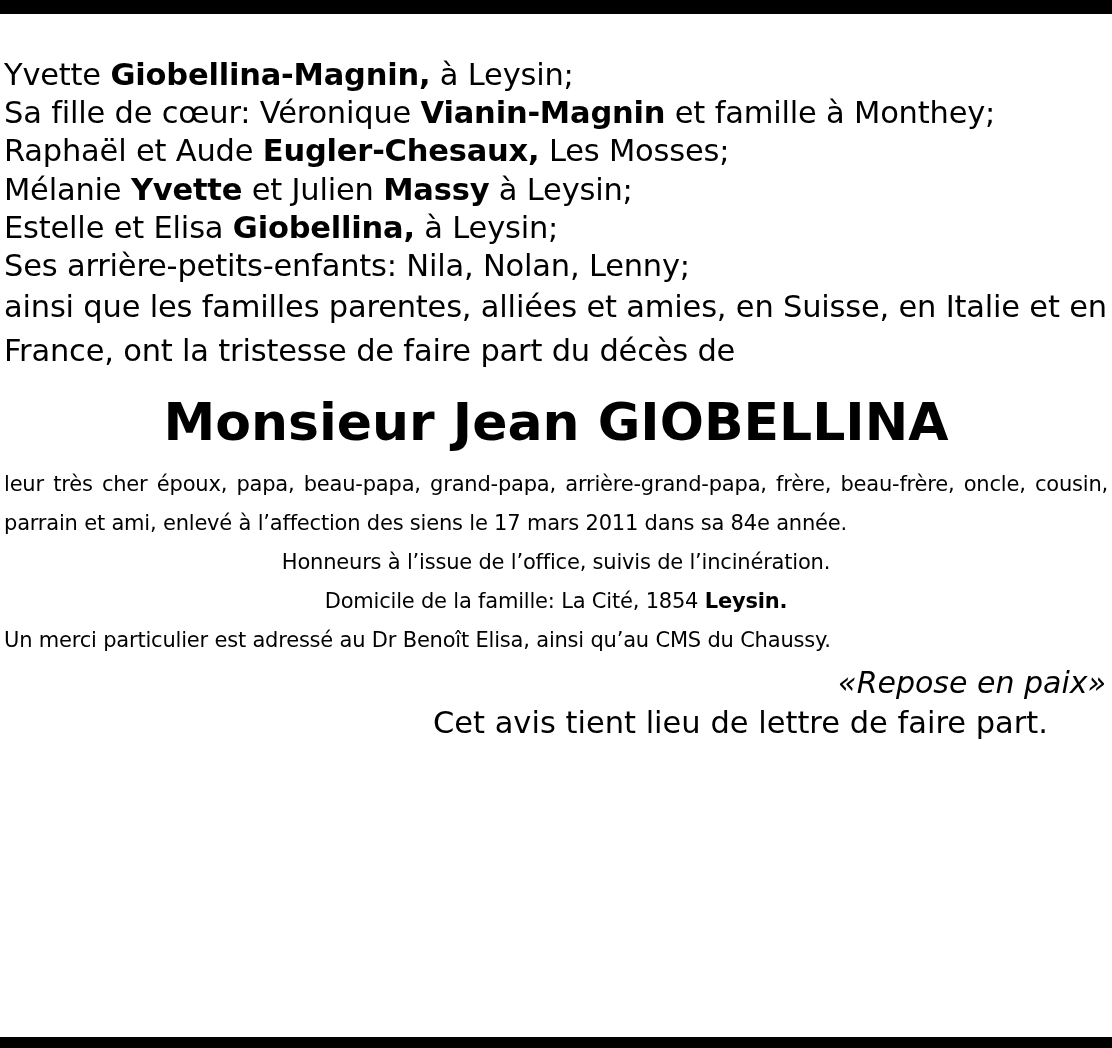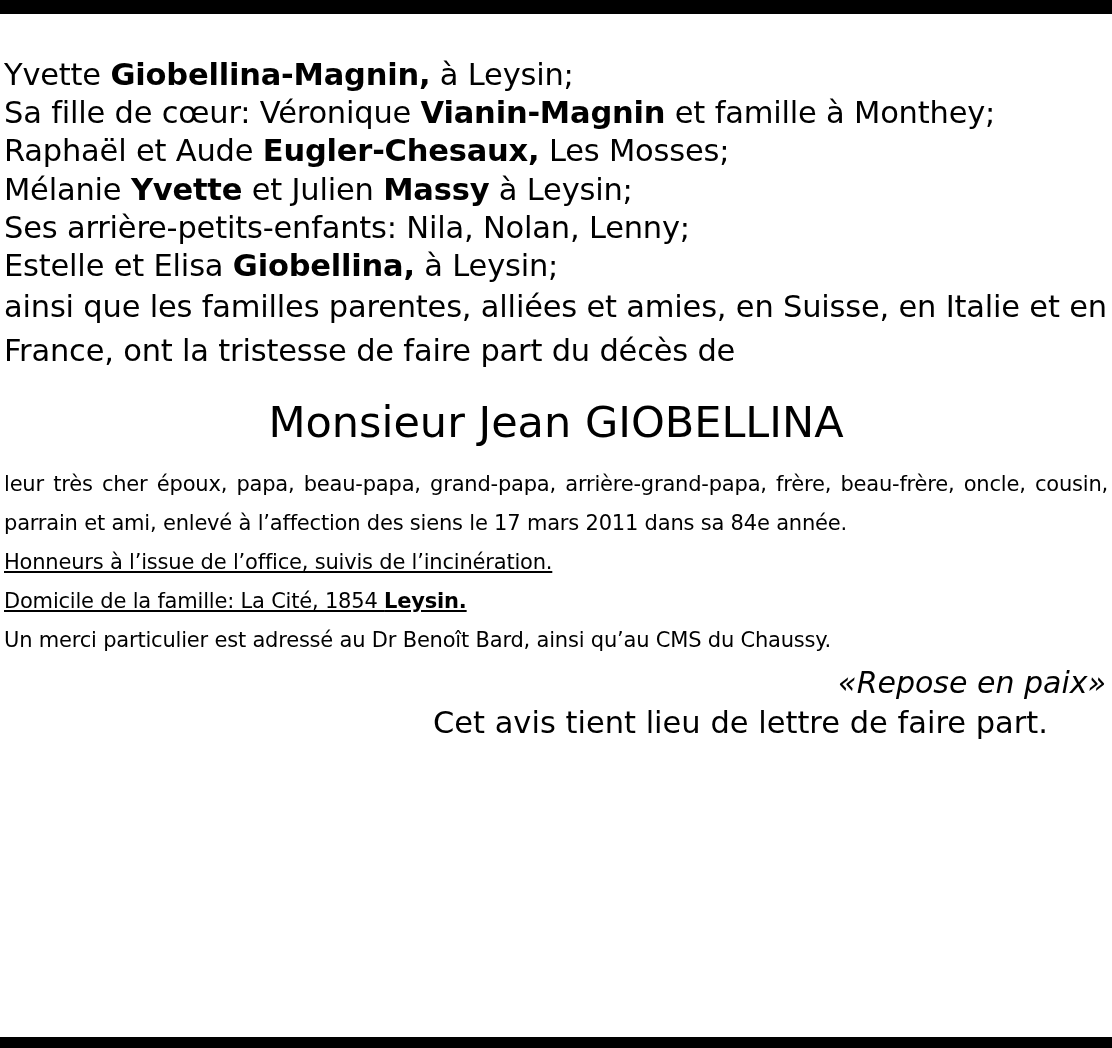--- a/index.html
+++ b/index.html
@@ -48,36 +48,35 @@
   .line b {
     font-weight: 700;
   }
   .wrapline {
     font-size: 30.5px;
     line-height: 44px;
     letter-spacing: -0.2px;
   }
   .deceased-name {
     text-align: center;
-    font-weight: 400;
-    font-size: 43px;
+    font-weight: 700;
+    font-size: 52px;
     line-height: 74px;
     letter-spacing: 0px;
     margin: 12px 0 6px 0;
   }
   .para {
     font-size: 21px;
     line-height: 39px;
     text-align: justify;
     text-justify: inter-word;
     letter-spacing: -0.2px;
   }
   .para.nojust {
-    text-align: left;
-    text-decoration: underline;
+    text-align: center;
   }
   .para b { font-weight: 700; margin-top: 45px; }
   .para-block {
     margin: 0;
   }
   .closing {
     text-align: right;
     font-style: italic;
     font-size: 30px;
     line-height: 40px;
@@ -104,36 +103,36 @@
     <div class="line"><span>Yvette </span><b>Giobellina-Magnin,</b><span> à Leysin;</span></div>
 
 
 
     <div class="line"><span>Sa fille de cœur: Véronique </span><b>Vianin-Magnin</b><span> et famille à Monthey;</span></div>
 
     <div class="line"><span>Raphaël et Aude </span><b>Eugler-Chesaux,</b><span> Les Mosses;</span></div>
 
     <div class="line"><span>Mélanie </span><b>Yvette</b><span> et Julien </span><b>Massy</b><span> à Leysin;</span></div>
 
+    <div class="line"><span>Estelle et Elisa </span><b>Giobellina,</b><span> à Leysin;</span></div>
+
     <div class="line"><span>Ses arrière-petits-enfants: Nila, Nolan, Lenny;</span></div>
-
-    <div class="line"><span>Estelle et Elisa </span><b>Giobellina,</b><span> à Leysin;</span></div>
 
     <div class="wrapline">ainsi que les familles parentes, alliées et amies, en Suisse, en Italie et en France, ont la tristesse de faire part du décès de</div>
 
     <div class="deceased-name">Monsieur Jean GIOBELLINA</div>
 
     <div class="para para-block">leur très cher époux, papa, beau-papa, grand-papa, arrière-grand-papa, frère, beau-frère, oncle, cousin, parrain et ami, enlevé à l’affection des siens le 17 mars 2011 dans sa 84e année.</div>
 
 
     <div class="para para-block nojust">Honneurs à l’issue de l’office, suivis de l’incinération.</div>
 
     <div class="para para-block nojust"><span>Domicile de la famille: La Cité, 1854 </span><b>Leysin.</b></div>
 
-    <div class="para para-block">Un merci particulier est adressé au Dr Benoît Bard, ainsi qu’au CMS du Chaussy.</div>
+    <div class="para para-block">Un merci particulier est adressé au Dr Benoît Elisa, ainsi qu’au CMS du Chaussy.</div>
 
     <div class="closing">«Repose en paix»</div>
 
     <div class="final">Cet avis tient lieu de lettre de faire part.</div>
 
   </div>
 
   <div class="spacer-bottom"></div>
   <div class="rule-bottom"></div>
 

